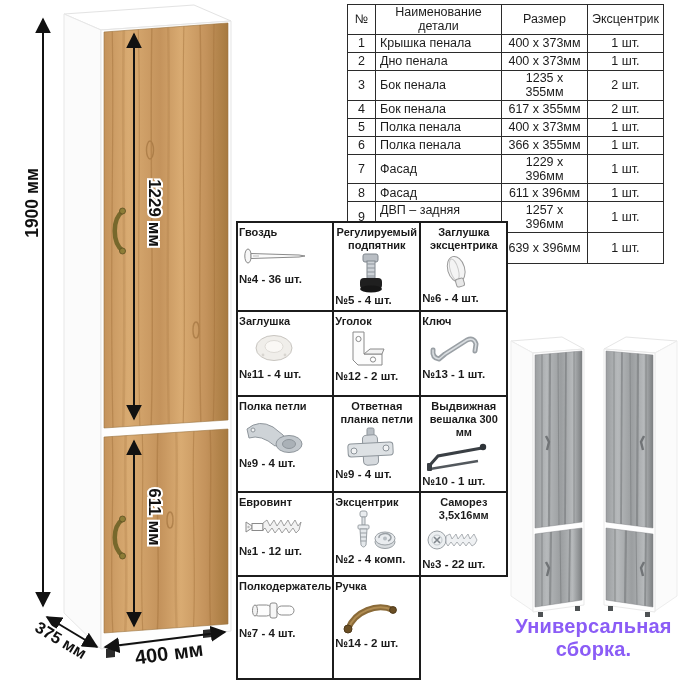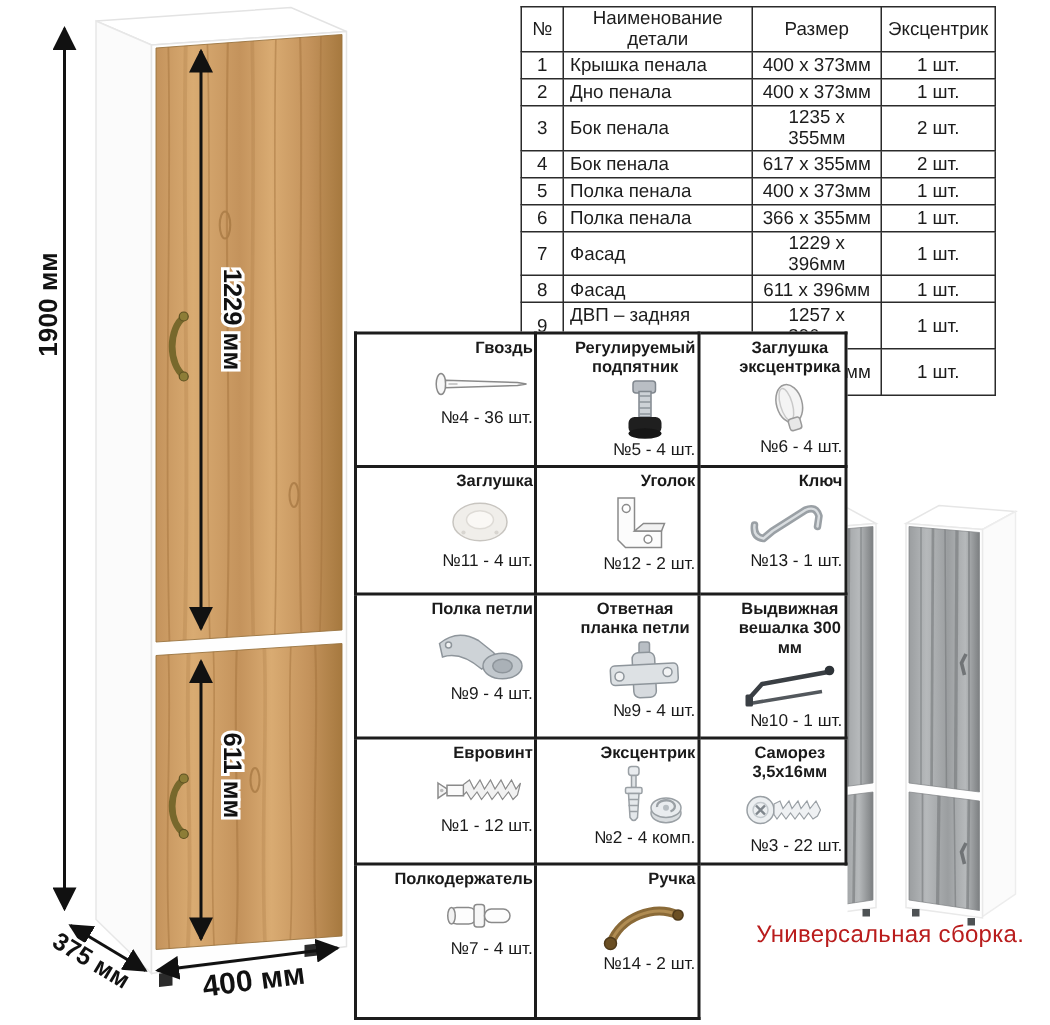--- a/index.html
+++ b/index.html
@@ -15,31 +15,31 @@
   table.parts th{font-weight:normal;height:17px;}
   table.parts td{height:17px;}
   table.parts td.name{text-align:left;margin-left:27px;}
   table.parts tr.tall td{height:30px;}
 
   
   table.hw{position:absolute;left:236px;top:221px;border-collapse:collapse;
            table-layout:fixed;background:#fff;}
   table.hw td{border:2px solid #1c1c1c;padding:0;vertical-align:top;width:85px;}
   table.hw td.empty{border:none;background:#fff;}
-  .hw-cell{display:flex;flex-direction:column;align-items:flex-end;justify-content:space-between;
-           height:100%;box-sizing:border-box;padding:3px 1px 4px;margin-left:24px;}
+  .hw-cell{display:flex;flex-direction:column;align-items:flex-start;justify-content:space-between;
+           height:100%;box-sizing:border-box;padding:3px 1px 4px;}
   .hw-title{font-weight:bold;font-size:11px;line-height:1.18;text-align:center;}
   .hw-icon{flex:1;display:flex;align-items:center;justify-content:center;}
-  .hw-count{font-weight:normal;font-size:11.5px;text-align:center;}
+  .hw-count{font-weight:bold;font-size:11.5px;text-align:center;}
   tr.hwr1{height:87px;} tr.hwr2{height:85px;padding-left:41px;} tr.hwr3{height:86px;}
   tr.hwr4{height:84px;} tr.hwr5{height:103px;}
 
   
   .caption{position:absolute;left:487px;top:615px;width:213px;text-align:center;
-           font-weight:normal;font-size:16px;letter-spacing:.2px;color:#b91c1c;}
+           font-weight:bold;font-size:20px;letter-spacing:.2px;color:#8b5cf6;}
 
   .scene{position:absolute;left:0;top:0;}
   .dim-label{font-weight:bold;fill:#111;paint-order:stroke;stroke:#ffffff;stroke-width:4px;}
 </style>
 </head>
 <body>
 
 <div id="page">
 
   <svg class="scene" width="700" height="683" viewBox="0 0 700 683">

